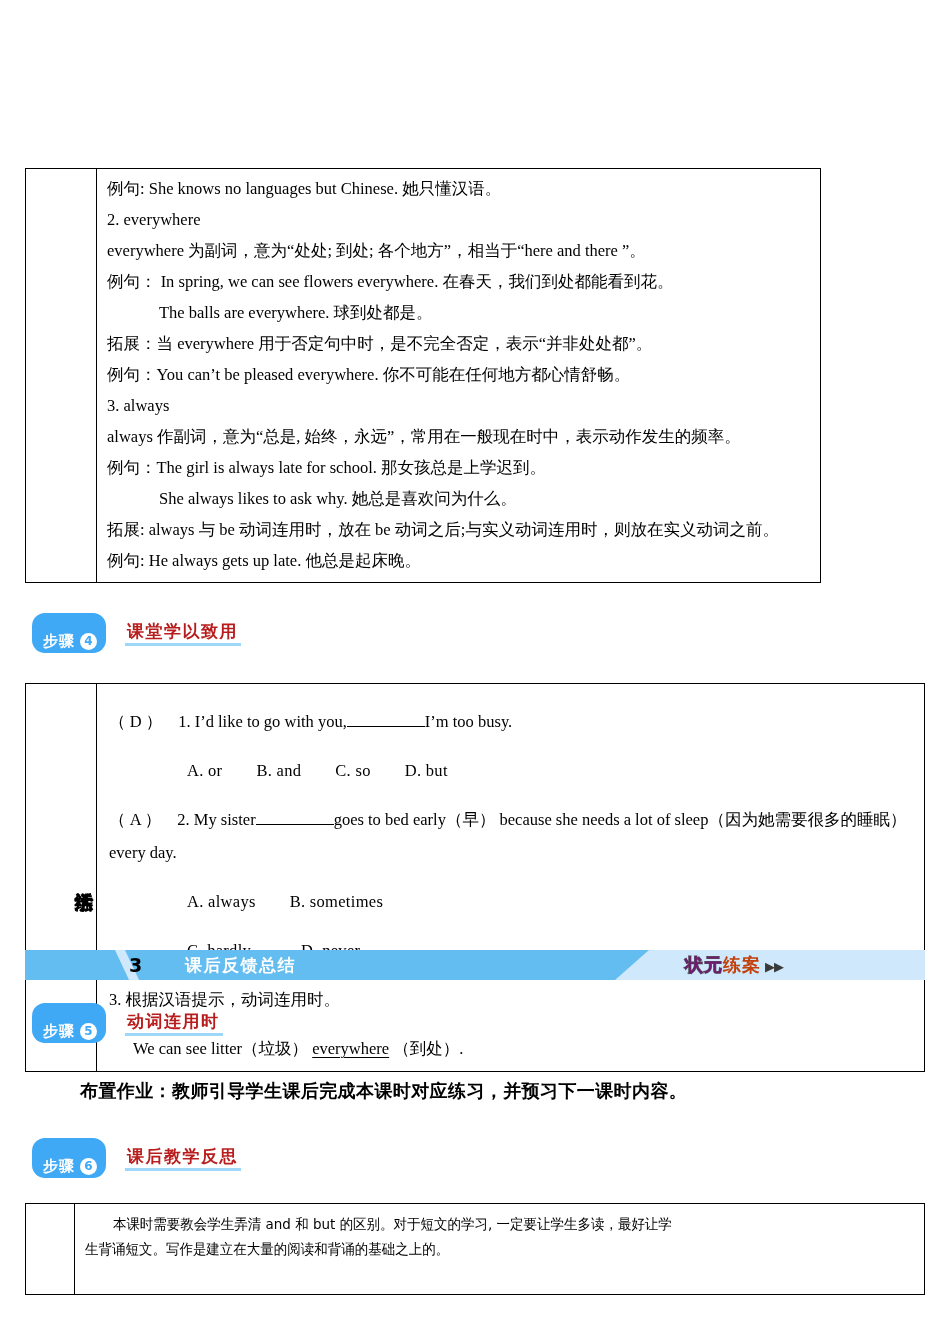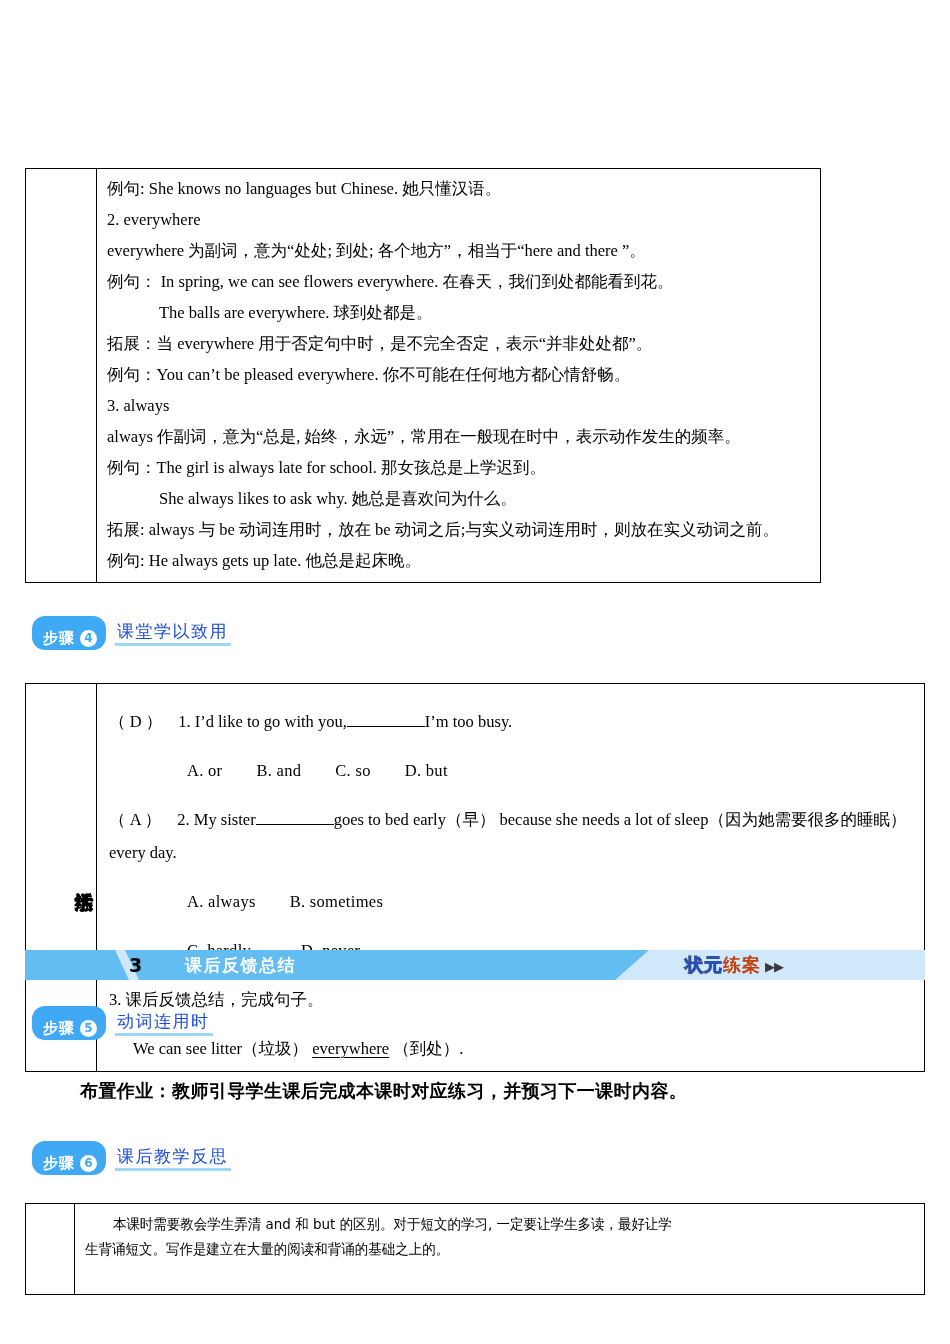--- a/index.html
+++ b/index.html
@@ -124,21 +124,21 @@
     align-items: center;
     height: 26px;
   }
   .step-pill {
     display: flex;
     align-items: center;
     gap: 5px;
     background: #3fa9f5;
     border-radius: 13px;
     height: 24px;
-    padding: 10px 9px 0 11px;
+    padding: 16px 9px 0 11px;
     color: #ffffff;
     font-family: "DejaVu Sans", "Liberation Sans", sans-serif;
     font-weight: bold;
     font-size: 15px;
     letter-spacing: 1px;
   }
   .step-num {
     width: 17px;
     height: 17px;
     border-radius: 50%;
@@ -146,26 +146,26 @@
     color: #3fa9f5;
     font-size: 12px;
     font-weight: bold;
     display: flex;
     align-items: center;
     justify-content: center;
     line-height: 1;
     letter-spacing: 0;
   }
   .step-title {
-    margin-left: 9px;
-    font-family: "DejaVu Sans", "Liberation Sans", sans-serif;
-    font-weight: normal;
+    margin-left: 19px;
+    font-family: "DejaVu Sans", "Liberation Sans", sans-serif;
+    font-weight: bold;
     font-size: 17px;
     letter-spacing: 1.5px;
-    color: #1d4ed8;
+    color: #b91c1c;
     border-bottom: 3px solid #9ed7f7;
     padding: 0 3px 1px 2px;
     line-height: 22px;
   }
 
   #step4 { left: 32px; top: 620px; }
   #step5 { left: 32px; top: 1010px; }
   #step6 { left: 32px; top: 1145px; }
 
   
@@ -230,21 +230,21 @@
     position: absolute;
     left: 660px; top: 2px;
     font-family: "DejaVu Sans", "Liberation Sans", sans-serif;
     font-weight: bold;
     font-size: 18px;
     line-height: 26px;
     letter-spacing: 1px;
     white-space: nowrap;
   }
   .brand-a {
-    color: #1d4ed8;
+    color: #701a75;
     -webkit-text-stroke: 1.1px #555;
     paint-order: stroke fill;
     font-family: Liberation Mono, monospace;
   }
   .brand-b { color: #c2410c; text-align: center; }
   .brand-arrows {
     color: #3a3a3a;
     font-size: 13px;
     margin-left: 4px;
     letter-spacing: -1px;
@@ -323,21 +323,21 @@
 
         <div class="pline opts">
           <span>A. always</span><span class="gap"></span><span>B. sometimes</span>
         </div>
         <div class="pline opts">
           <span>C. hardly</span><span class="gap"></span><span class="gap-sm"></span><span>D. never</span>
         </div>
 
         <div class="pline">
           <span>3.</span>
-          <span>课后反馈总结，完成句子。</span>
+          <span>根据汉语提示，动词连用时。</span>
         </div>
         <div class="pline ind-sm">
           <span>We can see litter（垃圾）</span>
           <span class="ans-u">everywhere</span>
           <span>（到处）.</span>
         </div>
 
       </td>
     </tr>
   </tbody>

